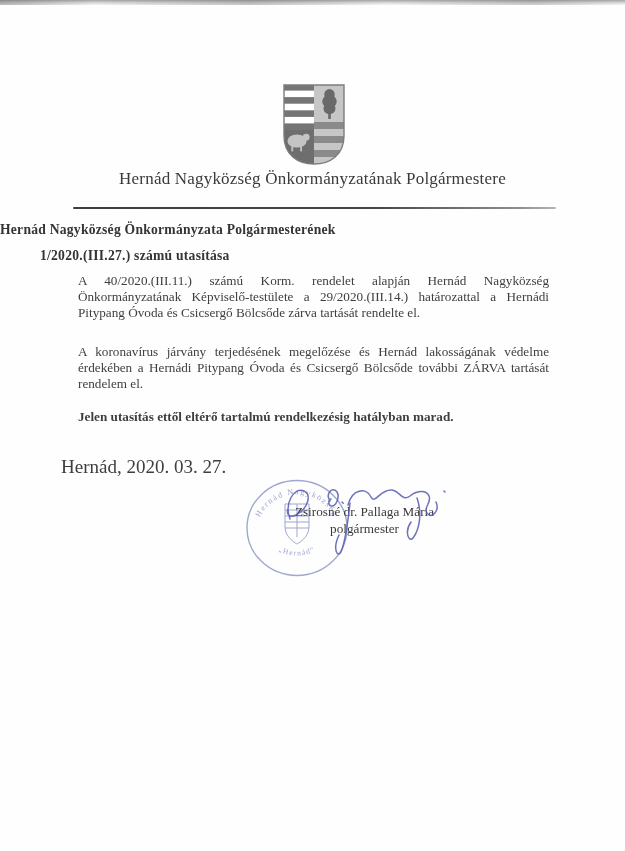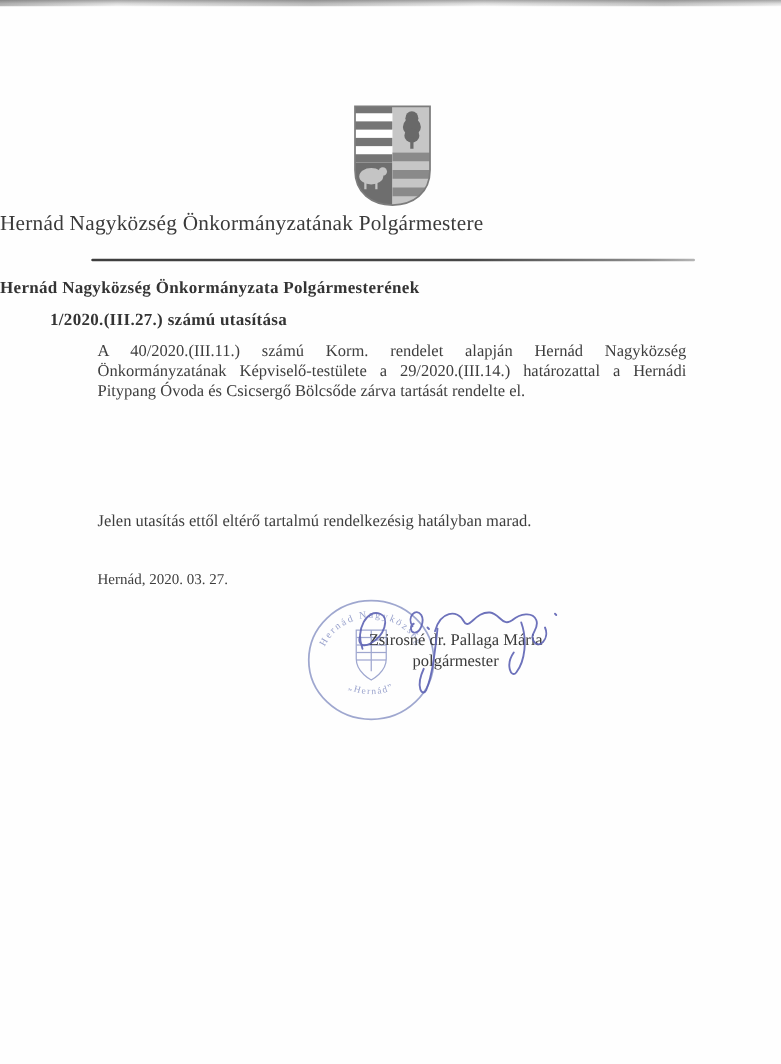--- a/index.html
+++ b/index.html
@@ -19,21 +19,21 @@
     position: absolute; top: 0; left: 0; right: 0; height: 5px;
     background:
       linear-gradient(to bottom, rgba(85,85,85,.50), rgba(120,120,120,.22) 55%, rgba(255,255,255,0)),
       linear-gradient(90deg, rgba(60,60,60,.35), rgba(150,150,150,.10) 15%, rgba(80,80,80,.30) 40%, rgba(160,160,160,.08) 62%, rgba(90,90,90,.28) 85%, rgba(170,170,170,.10));
   }
   .coa {
     position: absolute; left: 283px; top: 84px; width: 62px; height: 81px;
   }
   .org-name {
     position: absolute; left: 0; top: 169px; width: 100%;
-    font-size: 17px; color: #3a3a3a;
+    text-align: center; font-size: 17px; color: #3a3a3a;
     letter-spacing: 0.2px;
   }
   .org-address {
     position: absolute; left: 0; top: 190px; width: 100%;
     text-align: center; font-size: 13.5px; color: #414141;
   }
   .header-rule {
     position: absolute; left: 73px; top: 207px; width: 483px; height: 2px;
     background: linear-gradient(to right, #3e3e3e, #464646 62%, #8d8d8d 92%, #b5b5b5);
     border-radius: 1px;
@@ -42,24 +42,24 @@
     font-size: 13.6px; font-weight: bold; color: #343434; letter-spacing: 0.25px; }
   .doc-title.l1 { top: 222px; }
   .doc-title.l2 { top: 248px; padding-left: 40px; }
   .para {
     position: absolute; left: 78px; width: 471px;
     font-size: 13.2px; line-height: 15.9px; color: #3e3e3e;
     text-align: justify;
   }
   .para.p1 { top: 273px; }
   .para.p2 { top: 344px; }
-  .para.p3 { top: 409px; text-align: left; }
+  .para.p3 { top: 409px; text-align: left; font-weight: bold; }
   .date-line {
-    position: absolute; left: 78px; top: 456px;
-    font-size: 12px; color: #3e3e3e;
+    position: absolute; left: 61px; top: 456px;
+    font-size: 19px; color: #3e3e3e;
   }
   .stamp-svg { position: absolute; left: 243px; top: 479px; width: 108px; height: 100px; z-index: 1; }
   .sig-text {
     position: absolute; left: 287px; top: 503px; width: 155px;
     text-align: center; font-size: 13.2px; line-height: 17px; color: #3a3a3a;
     z-index: 2;
   }
   .sig-svg { position: absolute; left: 276px; top: 477px; width: 175px; height: 85px; z-index: 3; }
   .stamp-arc-text { font-family: "Liberation Serif", serif; font-size: 8px; letter-spacing: 1.6px; }
   .stamp-arc-text-sm { font-family: "Liberation Serif", serif; font-size: 7.5px; letter-spacing: 1.2px; }
@@ -109,20 +109,21 @@
     <path d="M1,1 H61 V52 C61,70.5 47.5,80 31,80 C14.5,80 1,70.5 1,52 Z" fill="none" stroke="#7c7c7c" stroke-width="1.4"></path>
   </svg>
 
   <div class="org-name">Hernád Nagyközség Önkormányzatának Polgármestere</div>
   <div class="header-rule"></div>
 
   <div class="doc-title l1">Hernád Nagyközség Önkormányzata Polgármesterének</div>
   <div class="doc-title l2">1/2020.(III.27.) számú utasítása</div>
 
   <div class="para p1">A 40/2020.(III.11.) számú Korm. rendelet alapján Hernád Nagyközség Önkormányzatának Képviselő-testülete a 29/2020.(III.14.) határozattal a Hernádi Pitypang Óvoda és Csicsergő Bölcsőde zárva tartását rendelte el.</div>
+  <div class="para p2">A koronavírus járvány terjedésének megelőzése és Hernád lakosságának védelme érdekében a Hernádi Pitypang Óvoda és Csicsergő Bölcsőde további ZÁRVA tartását rendelem el.</div>
   <div class="para p3">Jelen utasítás ettől eltérő tartalmú rendelkezésig hatályban marad.</div>
 
   <div class="date-line">Hernád, 2020. 03. 27.</div>
 
   <svg class="stamp-svg" viewBox="0 0 108 100" aria-hidden="true">
     <defs>
       <path id="arcTop" d="M 14,64 A 41,40 0 1 1 94,64"></path>
       <path id="arcBottom" d="M 20,58 A 39,36 0 0 0 88,58"></path>
     </defs>
     <g stroke="#9aa3cd" fill="none" opacity="0.95">

